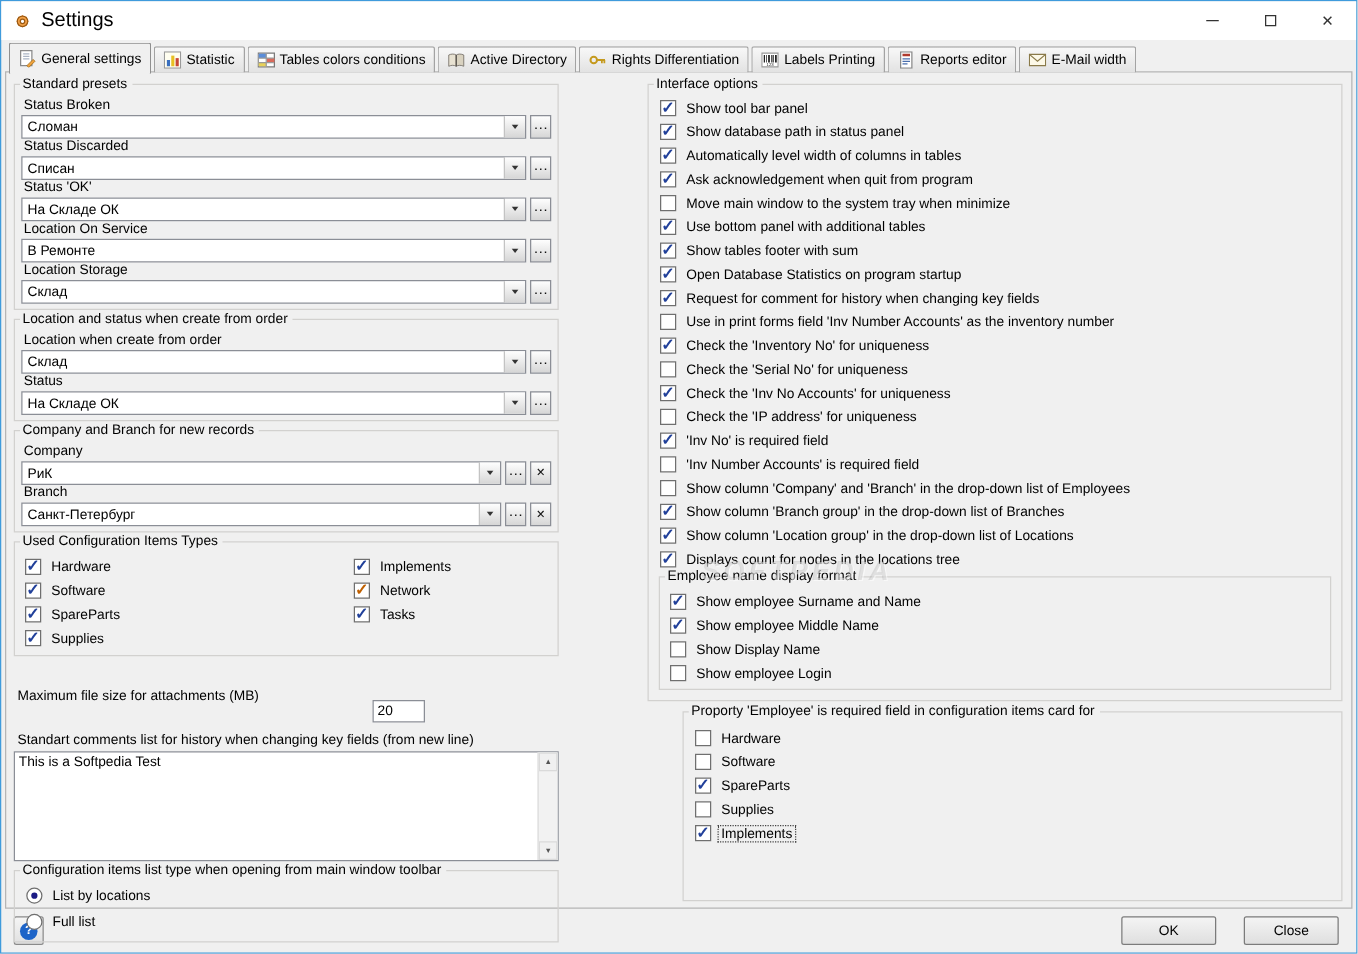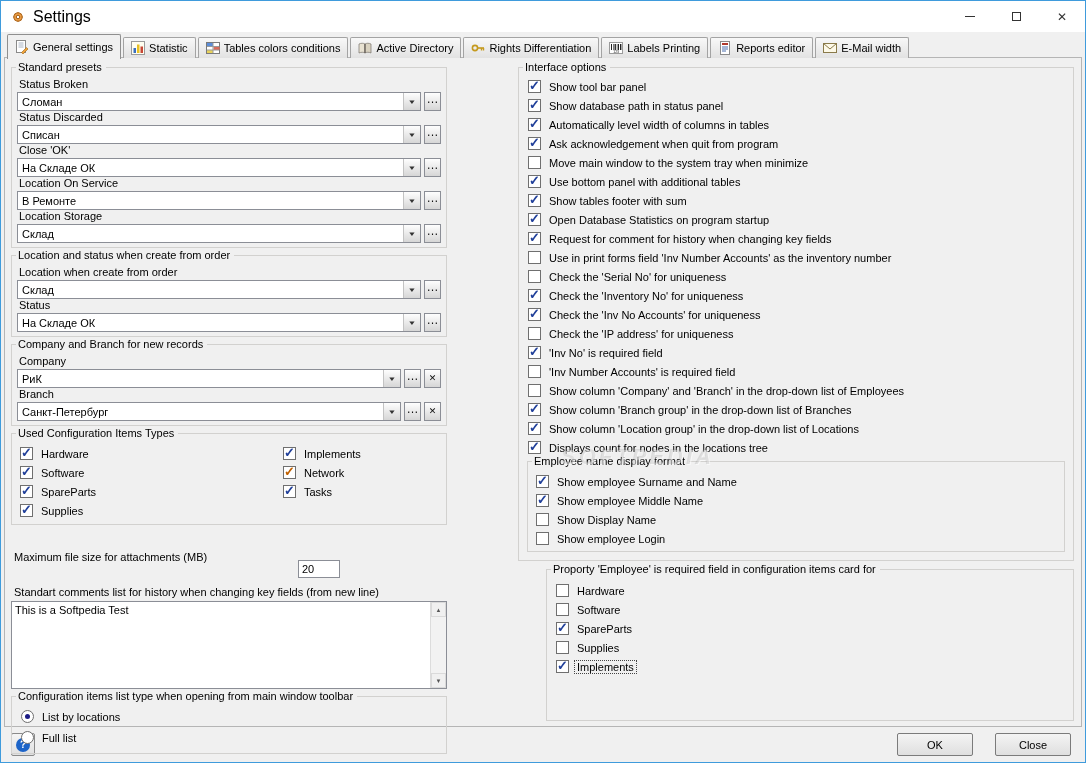--- a/index.html
+++ b/index.html
@@ -250,21 +250,21 @@
                   <div class="dd">
                     <span class="ddg">▼</span>
                   </div>
                 </div>
                 <div class="sq">
                   <span class="dots">…</span>
                 </div>
               </div>
             </div>
             <div class="field">
-              <div class="flabel">Close 'OK'</div>
+              <div class="flabel">Status 'OK'</div>
               <div class="combo-row">
                 <div class="combo">
                   <div class="cfield">На Складе ОК</div>
                   <div class="dd">
                     <span class="ddg">▼</span>
                   </div>
                 </div>
                 <div class="sq">
                   <span class="dots">…</span>
                 </div>
@@ -493,26 +493,26 @@
             </div>
             <div class="cbrow">
               <span class="cb checked"></span>
               <span class="cblabel">Request for comment for history when changing key fields</span>
             </div>
             <div class="cbrow">
               <span class="cb"></span>
               <span class="cblabel">Use in print forms field 'Inv Number Accounts' as the inventory number</span>
             </div>
             <div class="cbrow">
+              <span class="cb checked"></span>
+              <span class="cblabel">Check the 'Inventory No' for uniqueness</span>
+            </div>
+            <div class="cbrow">
               <span class="cb"></span>
               <span class="cblabel">Check the 'Serial No' for uniqueness</span>
-            </div>
-            <div class="cbrow">
-              <span class="cb checked"></span>
-              <span class="cblabel">Check the 'Inventory No' for uniqueness</span>
             </div>
             <div class="cbrow">
               <span class="cb checked"></span>
               <span class="cblabel">Check the 'Inv No Accounts' for uniqueness</span>
             </div>
             <div class="cbrow">
               <span class="cb"></span>
               <span class="cblabel">Check the 'IP address' for uniqueness</span>
             </div>
             <div class="cbrow">

